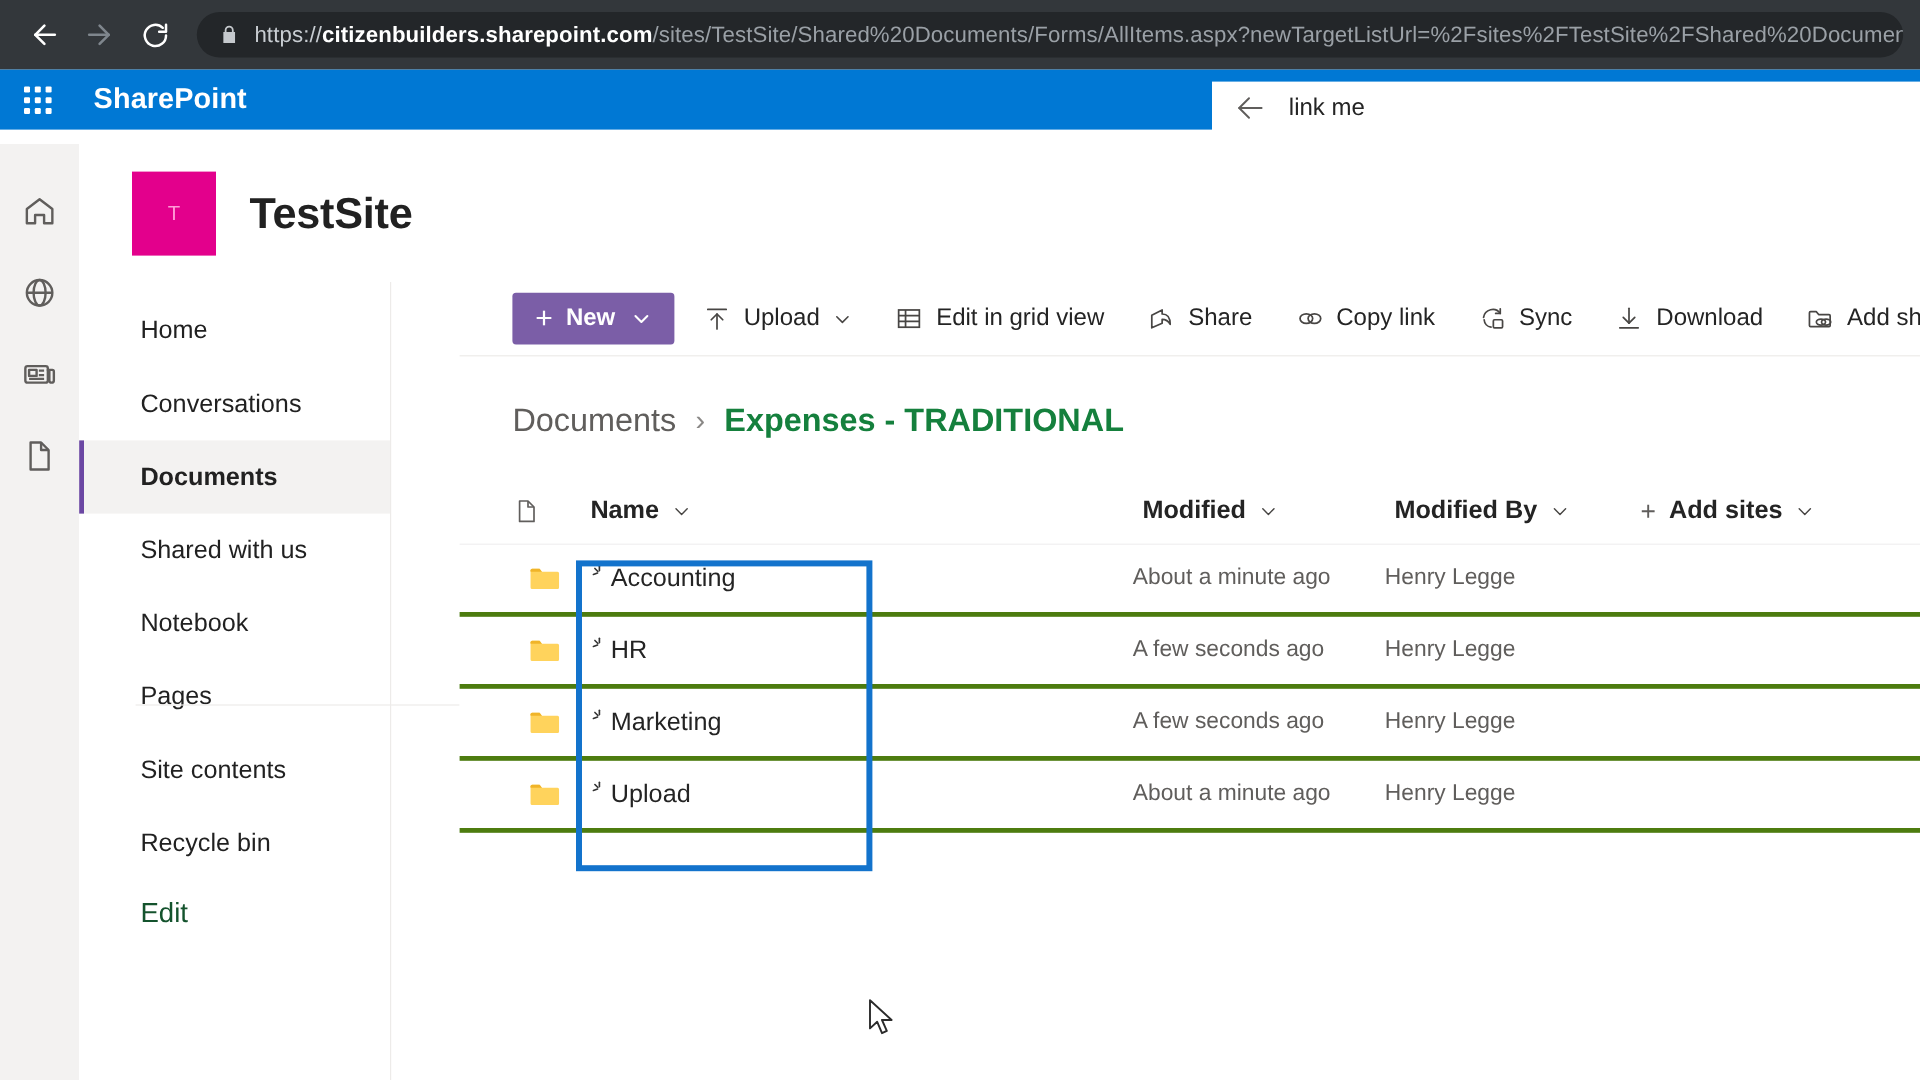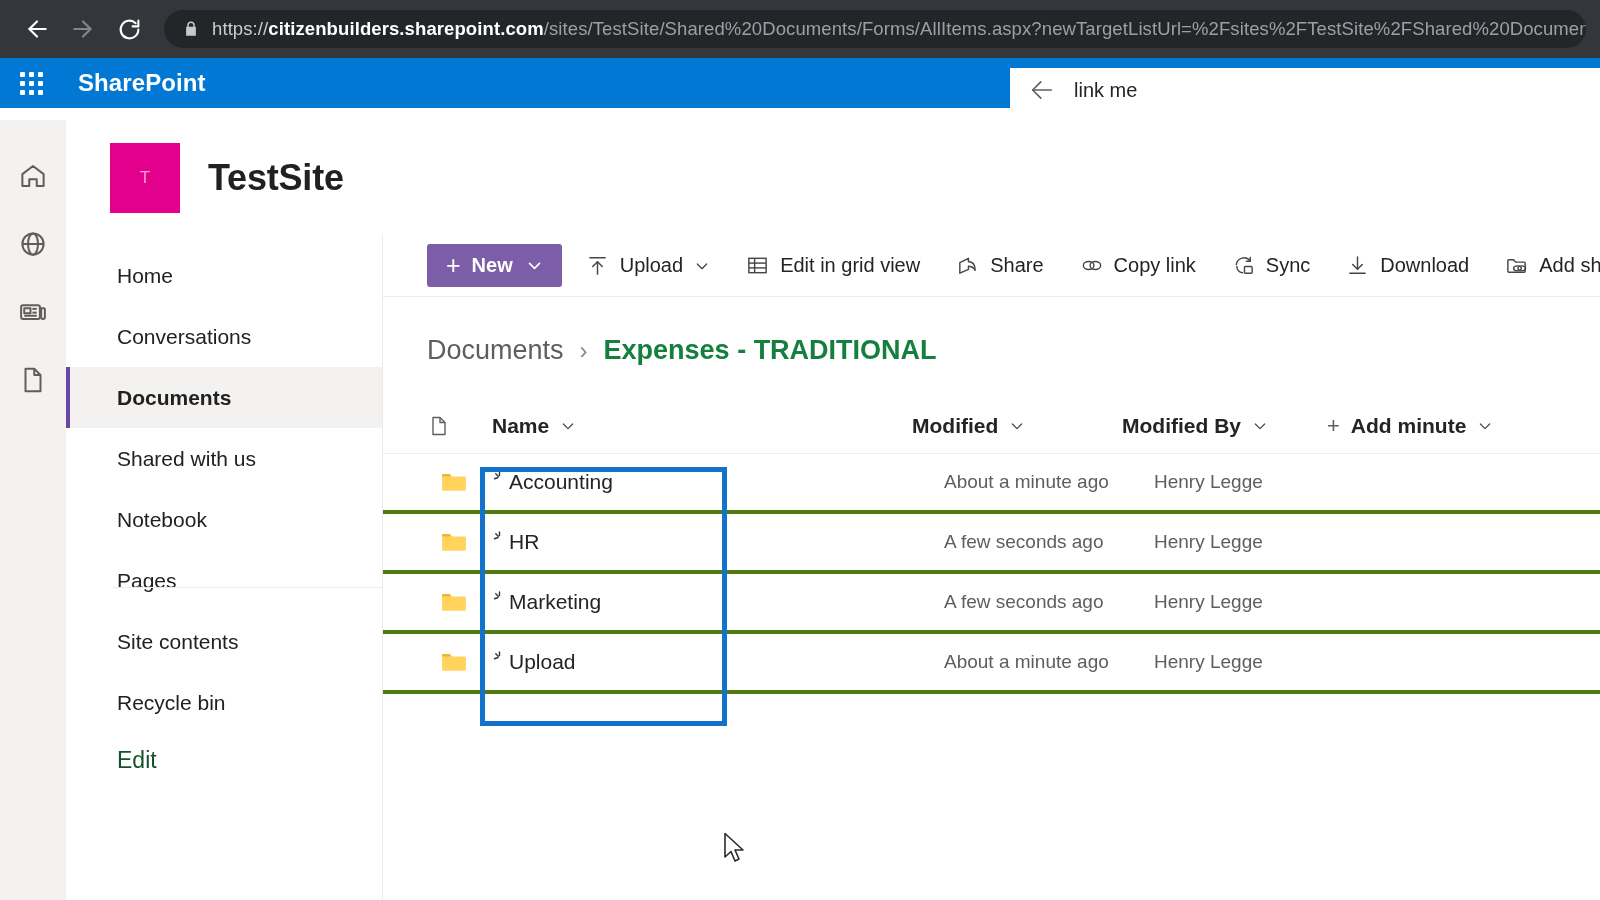--- a/index.html
+++ b/index.html
@@ -117,21 +117,21 @@
     margin-left: 28px;
     font-size: 36px;
     font-weight: 600;
     color: #212121;
     letter-spacing: -0.2px;
   }
 
   
   .leftnav {
     position: absolute; left: 66px; top: 235px;
-    width: 317px; height: 665px;
+    width: 260px; height: 665px;
     background: #ffffff;
     border-right: 1px solid #edebe9;
     padding-top: 10px;
   }
   .nav-item {
     height: 61px;
     display: flex; align-items: center;
     padding-left: 47px;
     font-size: 21px;
     color: #212121;
@@ -216,21 +216,21 @@
   }
   .colhead {
     display: flex; align-items: center;
     font-size: 21px;
     color: #242424;
     font-weight: 700;
   }
   .colhead .chev { margin-left: 11px; display: flex; }
   .col-icon { width: 65px; flex: 0 0 auto; display: flex; align-items: center; }
   .col-name { width: 420px; flex: 0 0 auto; }
-  .col-modified { width: 210px; flex: 0 0 auto; }
+  .col-modified { width: 210px; flex: 0 0 auto; margin-left: 40px; }
   .col-modifiedby { width: 205px; flex: 0 0 auto; }
   .col-add { flex: 0 0 auto; color: #242424; font-weight: 600; }
   .col-add .plus { margin-right: 11px; color: #605e5c; font-weight: 400; font-size: 22px; }
 
   .row {
     display: flex; align-items: center;
     height: 60px;
     padding-left: 44px;
     border-bottom: 4px solid #4d7c0f;
   }
@@ -514,21 +514,21 @@
     <div class="col-modifiedby colhead">
       <span>Modified By</span>
       <span class="chev">
         <svg width="16" height="16" viewBox="0 0 24 24" fill="none" stroke="#484644" stroke-width="1.8" stroke-linecap="round" stroke-linejoin="round">
             <polyline points="5,9 12,16 19,9"></polyline>
           </svg>
       </span>
     </div>
     <div class="col-add colhead">
       <span class="plus">+</span>
-      <span>Add minute</span>
+      <span>Add sites</span>
       <span class="chev">
         <svg width="16" height="16" viewBox="0 0 24 24" fill="none" stroke="#484644" stroke-width="1.8" stroke-linecap="round" stroke-linejoin="round">
             <polyline points="5,9 12,16 19,9"></polyline>
           </svg>
       </span>
     </div>
   </div>
 
   <div class="row">
     <div class="cell-icon">

